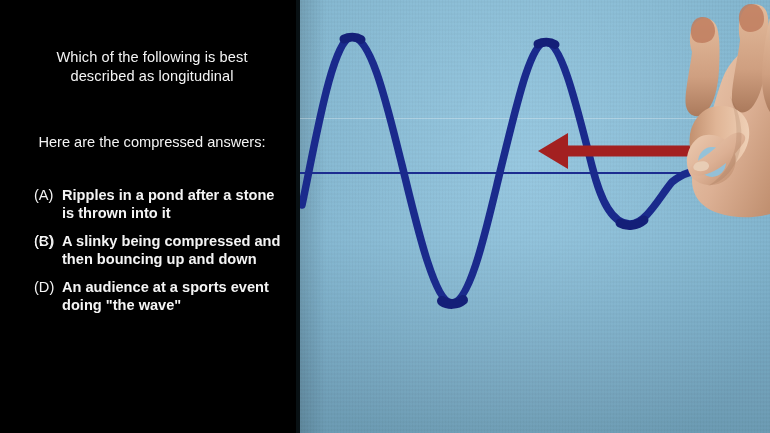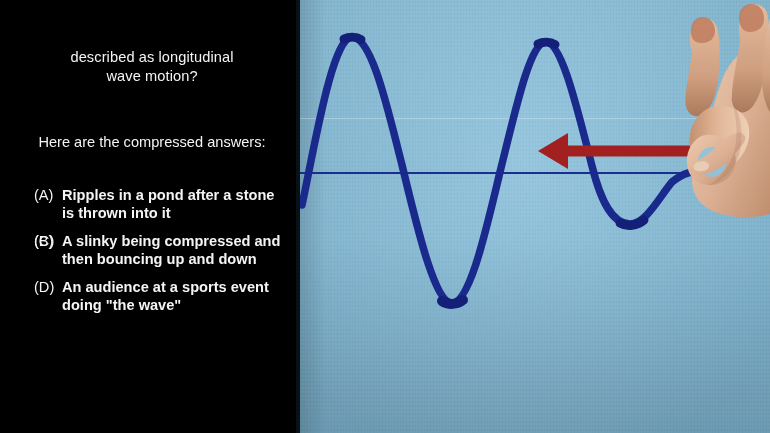--- a/index.html
+++ b/index.html
@@ -154,22 +154,22 @@
   #hand-svg { pointer-events: none; }
 </style>
 </head>
 <body>
 
 <div id="screen">
 
   <div id="text-panel">
 
     <div id="question-block">
+      <div>Which of the following is best</div>
       <div>described as longitudinal</div>
-      <div>wave motion?</div>
     </div>
 
     <div id="answers-intro">Here are the compressed answers:</div>
 
     <div id="options-list">
 
       <div class="option-row">
         <span class="option-label">(A)</span>
         <span class="option-text">Ripples in a pond after a stone is thrown into it</span>
       </div>

